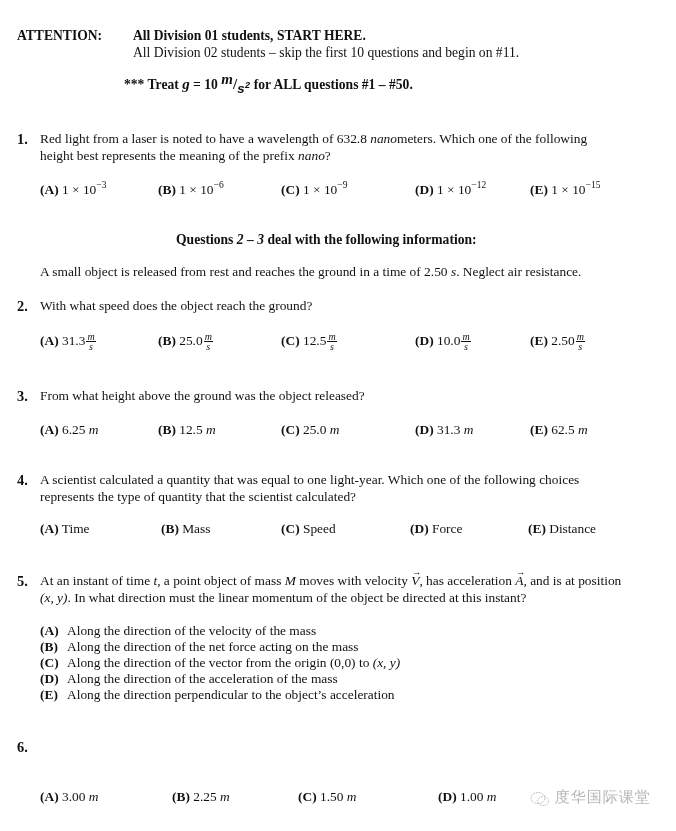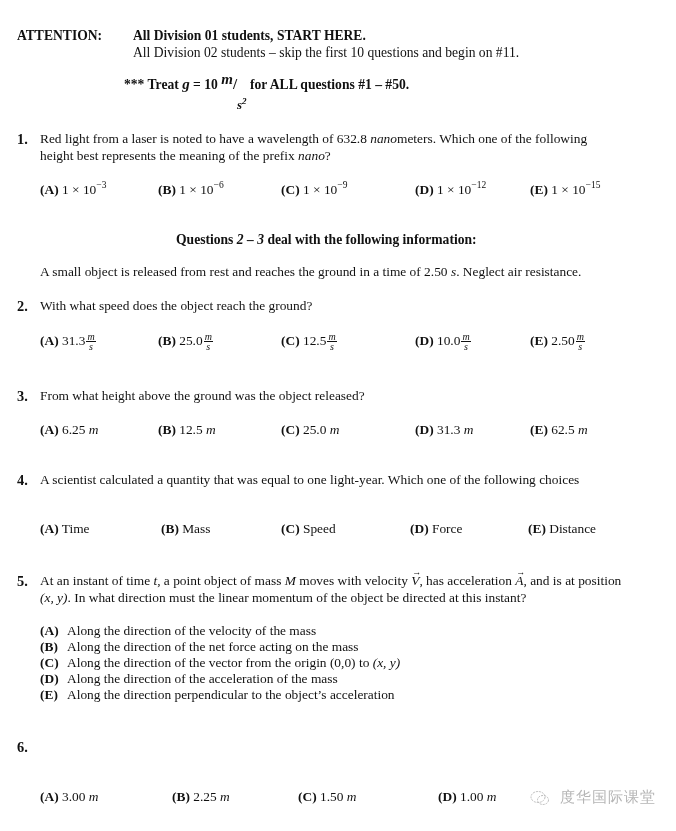--- a/index.html
+++ b/index.html
@@ -9,38 +9,38 @@
     color: #111111; font-size: 13.4px;
   }
   .abs { position: absolute; white-space: nowrap; }
   .i { font-style: italic; }
   .attn-label { left: 17px; top: 28px; font-weight: bold; font-size: 13.6px; }
   .attn-line1 { left: 133px; top: 28px; font-weight: bold; font-size: 13.6px; }
   .attn-line2 { left: 133px; top: 45px; font-weight: normal; font-size: 13.6px; }
   .g-note { left: 124px; top: 76px; font-weight: bold; font-size: 13.6px; }
   .g-note .math { font-style: italic; font-size: 15px; }
   .g-note .frac-num { position: relative; top: -5px; font-style: italic; font-size: 15px; }
-  .g-note .frac-den { position: relative; top: 20px; font-style: italic; font-size: 13px; }
+  .g-note .frac-den { position: relative; top: 4px; font-style: italic; font-size: 13px; font-family: Liberation Mono, monospace; }
   .g-note .frac-den sup { font-size: 9px; }
 
   .qnum { position: absolute; left: 17px; font-weight: bold; font-size: 14.4px; }
   .qtext { position: absolute; left: 40px; line-height: 16.6px; }
   .opt { position: absolute; white-space: nowrap; }
   .opt .lbl { font-weight: bold; }
   sup.exp { font-size: 9.5px; position: relative; top: -1px; }
   .frac { display: inline-block; vertical-align: middle; text-align: center; font-style: italic; font-size: 10px; line-height: 9px; margin-left: 1px; }
   .frac .num { display: block; border-bottom: 1px solid #111; padding: 0 1px; }
   .frac .den { display: block; }
   .section-heading { left: 176px; top: 232px; font-weight: bold; font-size: 13.6px; }
   .info-text { left: 40px; top: 264px; }
   .vec { position: relative; display: inline-block; font-style: italic; }
   .vec::before { content: "\2192"; position: absolute; top: -9px; left: 1px; font-size: 9px; font-style: normal; }
   .list-opt { position: absolute; left: 40px; white-space: nowrap; line-height: 16.5px; }
   .list-opt .lbl { font-weight: bold; display: inline-block; width: 27px; }
-  .watermark { position: absolute; left: 530px; top: 788px; color: #b5b5b5; font-family: Liberation Mono, monospace; font-size: 15px; letter-spacing: 1px; }
+  .watermark { position: absolute; left: 530px; top: 788px; color: #b5b5b5; font-family: Liberation Serif, serif; font-size: 15px; letter-spacing: 1px; }
   .watermark .wm-icon { display: inline-block; width: 20px; height: 16px; vertical-align: middle; }
 </style>
 </head>
 <body>
 
 <div class="abs attn-label">ATTENTION:</div>
 <div class="abs attn-line1">All Division 01 students, START HERE.</div>
 <div class="abs attn-line2">All Division 02 students – skip the first 10 questions and begin on  #11.</div>
 
 <div class="abs g-note">
@@ -73,20 +73,21 @@
 <div class="qtext" style="top:388px">From what height above the ground was the object released?</div>
 <div class="opt" style="left:40px; top:422px"><span class="lbl">(A)</span><span> 6.25 </span><span class="i">m</span></div>
 <div class="opt" style="left:158px; top:422px"><span class="lbl">(B)</span><span> 12.5 </span><span class="i">m</span></div>
 <div class="opt" style="left:281px; top:422px"><span class="lbl">(C)</span><span> 25.0 </span><span class="i">m</span></div>
 <div class="opt" style="left:415px; top:422px"><span class="lbl">(D)</span><span> 31.3 </span><span class="i">m</span></div>
 <div class="opt" style="left:530px; top:422px"><span class="lbl">(E)</span><span> 62.5 </span><span class="i">m</span></div>
 
 <div class="qnum" style="top:472px">4.</div>
 <div class="qtext" style="top:472px">
   <div>A scientist calculated a quantity that was equal to one light-year.  Which one of the following choices</div>
+  <div>represents the type of quantity that the scientist calculated?</div>
 </div>
 <div class="opt" style="left:40px; top:521px"><span class="lbl">(A)</span><span> Time</span></div>
 <div class="opt" style="left:161px; top:521px"><span class="lbl">(B)</span><span> Mass</span></div>
 <div class="opt" style="left:281px; top:521px"><span class="lbl">(C)</span><span> Speed</span></div>
 <div class="opt" style="left:410px; top:521px"><span class="lbl">(D)</span><span> Force</span></div>
 <div class="opt" style="left:528px; top:521px"><span class="lbl">(E)</span><span> Distance</span></div>
 
 <div class="qnum" style="top:573px">5.</div>
 <div class="qtext" style="top:573px; white-space:nowrap">
   <div><span>At an instant of time </span><span class="i">t</span><span>, a point object of mass </span><span class="i">M</span><span> moves with velocity </span><span class="vec">V</span><span>, has acceleration </span><span class="vec">A</span><span>, and is at position</span></div>

